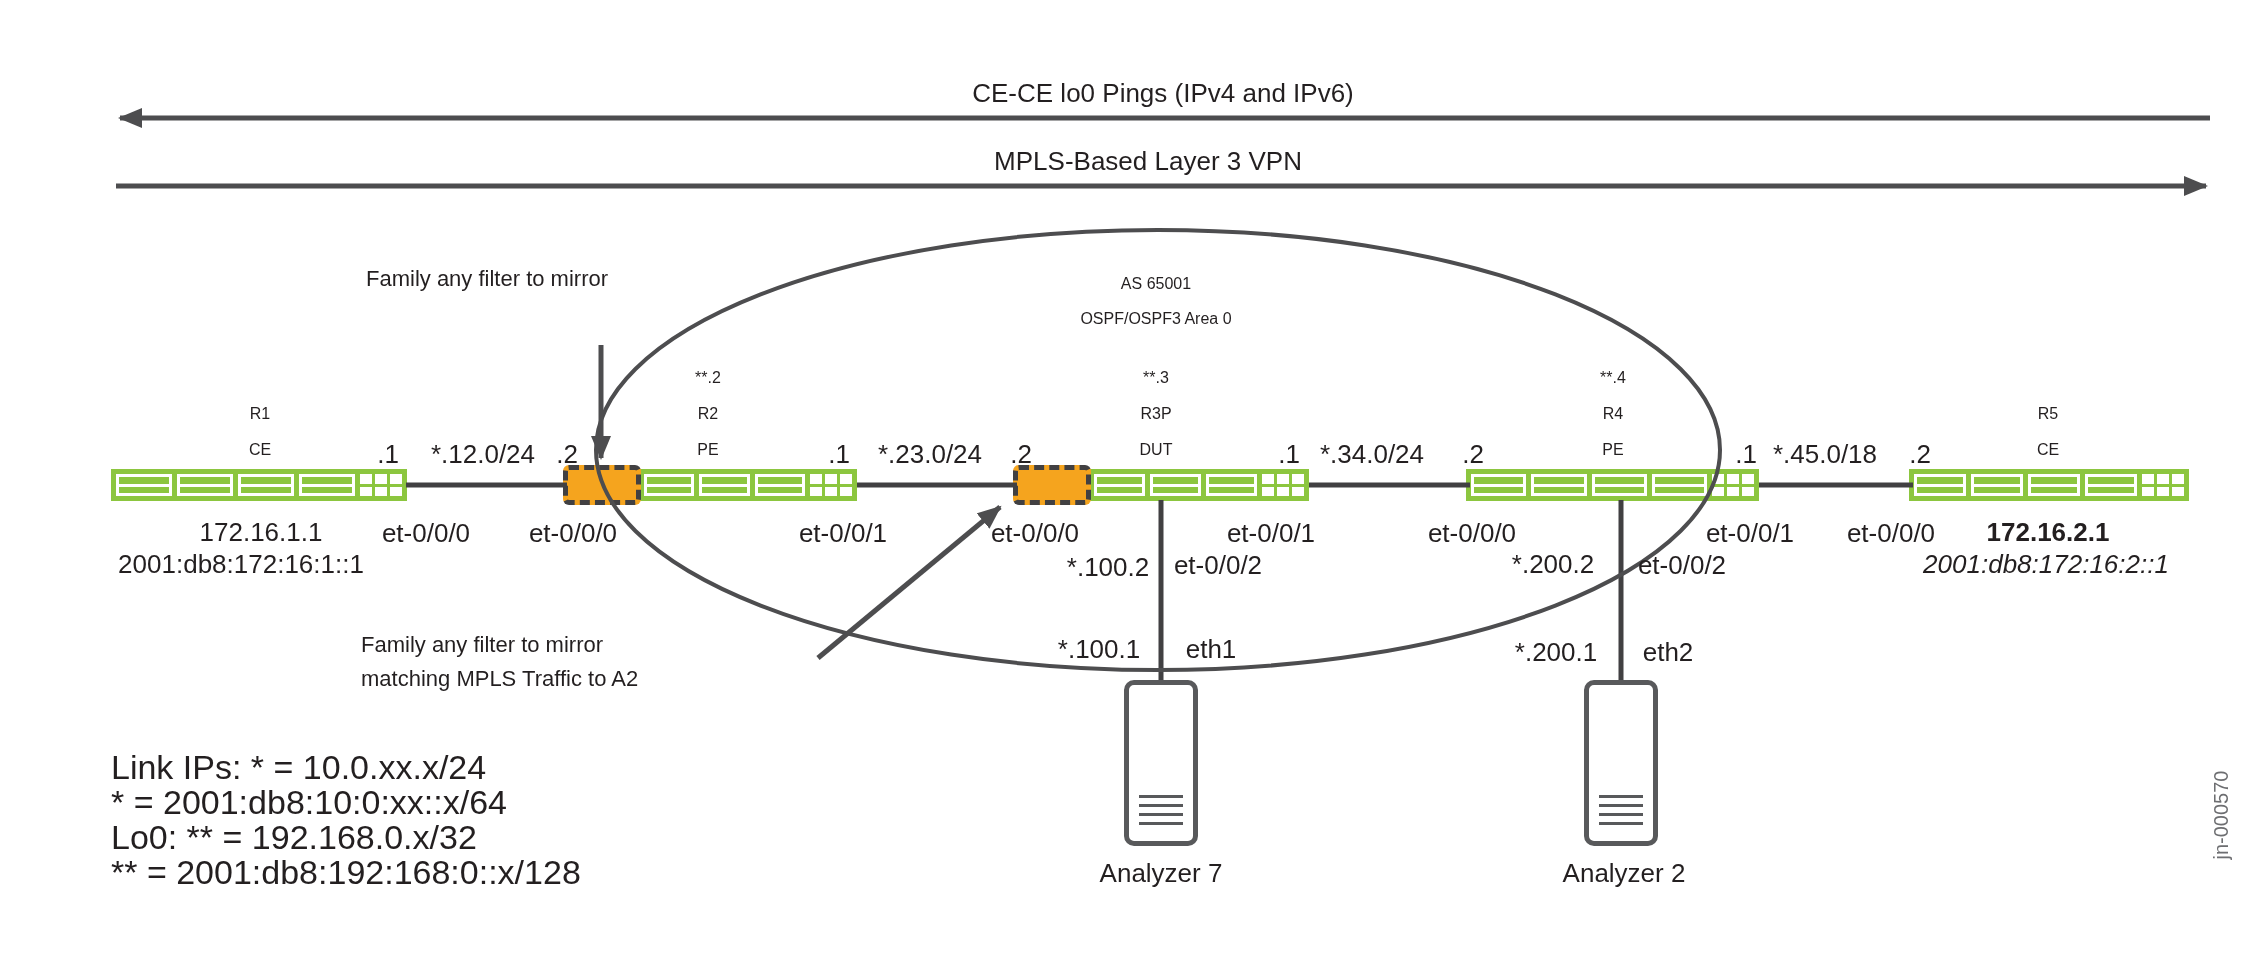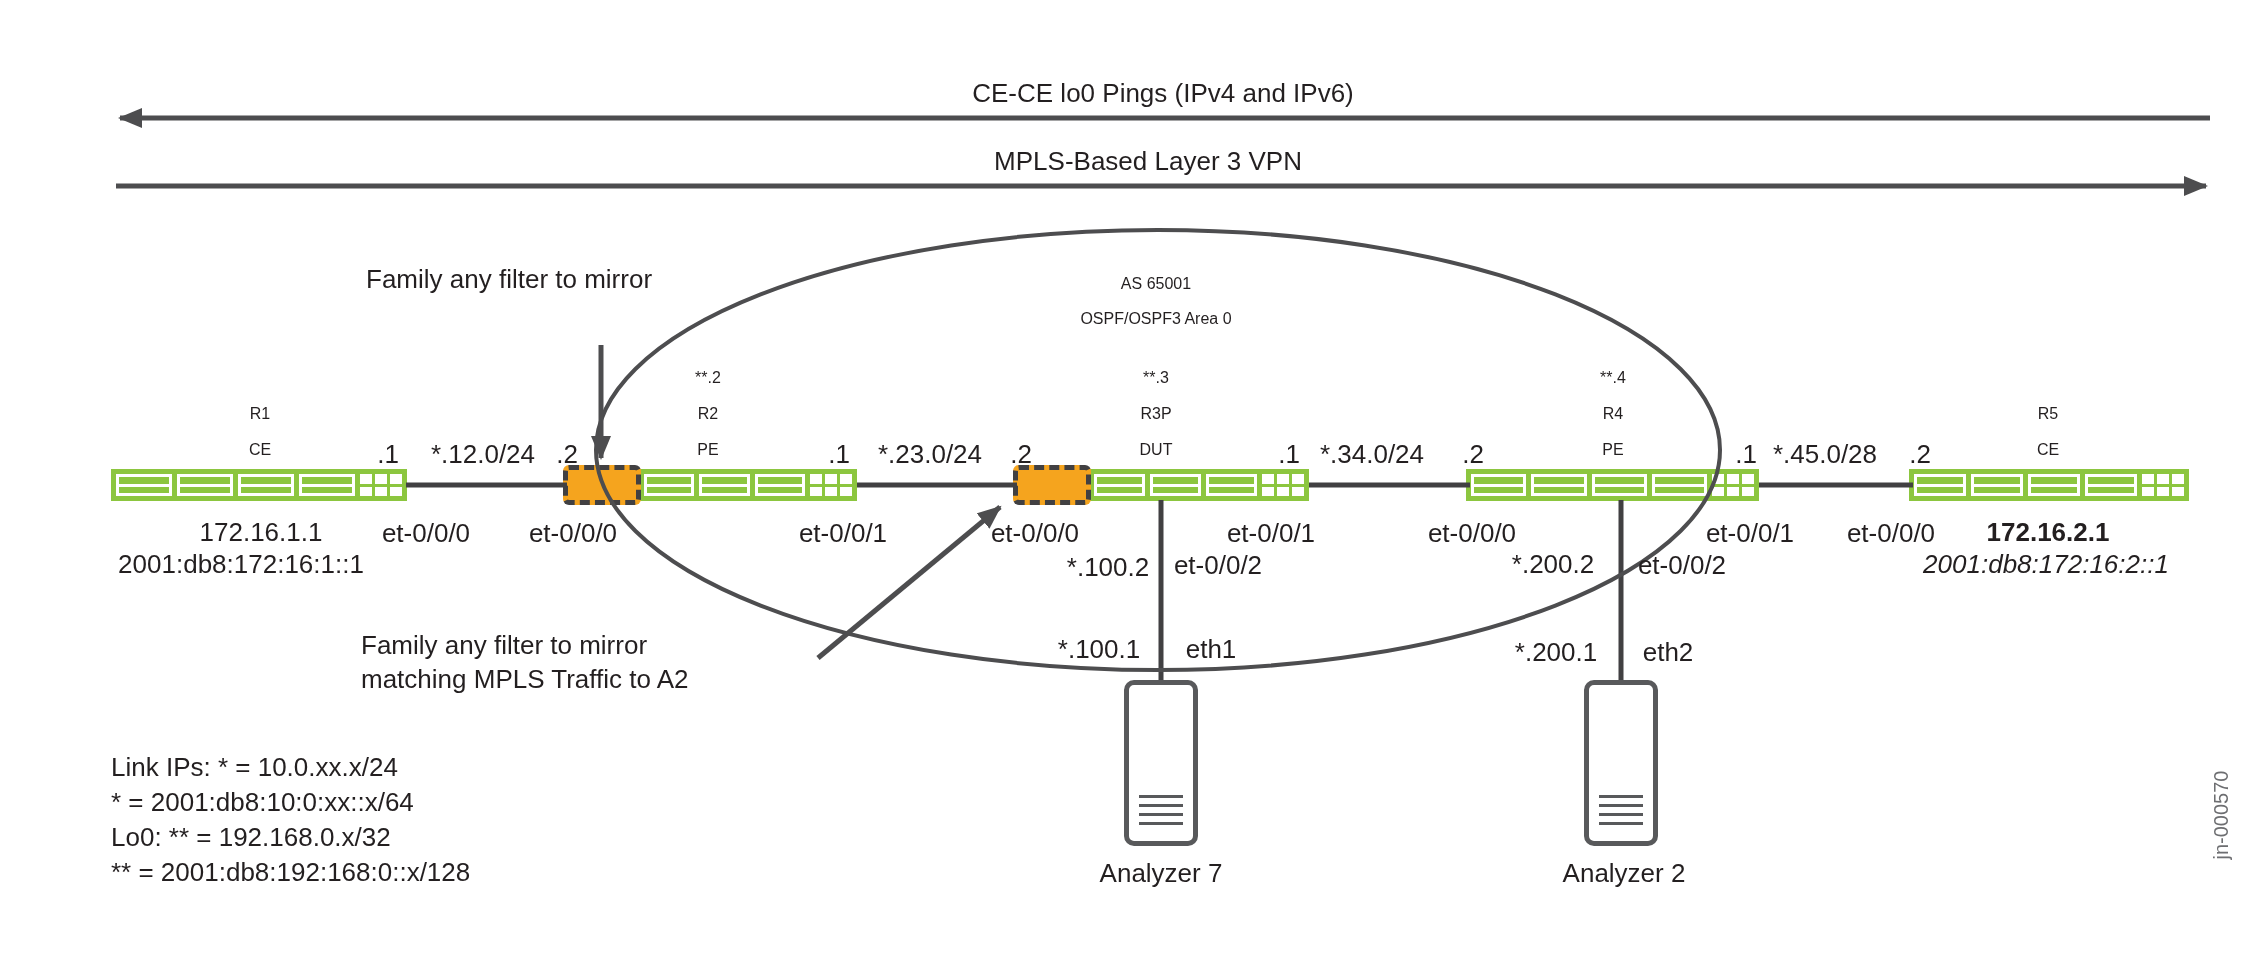--- a/index.html
+++ b/index.html
@@ -14,22 +14,22 @@
   .slot{flex:1;background:#fff;padding:3px;display:flex;flex-direction:column;gap:3px;box-sizing:border-box;}
   .slot div{flex:1;background:#8CC63F;}
   .ports{width:42px;display:grid;grid-template-columns:repeat(3,1fr);grid-template-rows:1fr 1fr;gap:3px;}
   .ports div{background:#fff;}
   .filterbox{position:absolute;top:465px;width:78px;height:40px;background:#F5A41E;
              border:5px dashed #414042;border-radius:6px;box-sizing:border-box;z-index:4;}
   .analyzer{position:absolute;top:680px;width:74px;height:166px;background:#fff;
             border:5px solid #58595B;border-radius:10px;box-sizing:border-box;z-index:6;}
   .vents{position:absolute;left:10px;right:10px;bottom:16px;height:30px;
          background:repeating-linear-gradient(to bottom,#58595B 0 3px,transparent 3px 9px);}
-  .note{position:absolute;font-size:26px;line-height:34px;z-index:8;white-space:nowrap;}
-  .legend{position:absolute;left:75px;top:750px;font-size:26px;line-height:35px;z-index:8;white-space:nowrap;}
+  .note{position:absolute;font-size:22px;line-height:34px;z-index:8;white-space:nowrap;}
+  .legend{position:absolute;left:75px;top:750px;font-size:34px;line-height:35px;z-index:8;white-space:nowrap;}
   .watermark{position:absolute;left:2185px;top:815px;transform:translate(-50%,-50%) rotate(-90deg);
              font-size:20px;color:#6D6E71;z-index:8;white-space:nowrap;}
 </style>
 </head>
 <body>
 
 <div id="canvas">
 
   <svg class="overlay" viewBox="0 0 2250 959">
     <defs>
@@ -208,21 +208,21 @@
         <div></div>
       </div>
   </div>
 
   <div class="lbl ctr" style="left:1517px;top:549px;">*.200.2</div>
   <div class="lbl ctr" style="left:1646px;top:550px;">et-0/0/2</div>
   <div class="lbl ctr" style="left:1520px;top:637px;">*.200.1</div>
   <div class="lbl ctr" style="left:1632px;top:637px;">eth2</div>
 
   <div class="lbl ctr" style="left:1710px;top:439px;">.1</div>
-  <div class="lbl ctr" style="left:1789px;top:439px;">*.45.0/28</div>
+  <div class="lbl ctr" style="left:1789px;top:439px;">*.45.0/18</div>
   <div class="lbl ctr" style="left:1884px;top:439px;">.2</div>
   <div class="lbl ctr" style="left:1714px;top:518px;">et-0/0/1</div>
   <div class="lbl ctr" style="left:1855px;top:518px;">et-0/0/0</div>
 
   <div class="stack" style="left:2012px;top:396px;">
     <div>R5</div>
     <div>CE</div>
   </div>
   <div class="router" style="left:1873px;width:280px;">
     <div class="slot">

